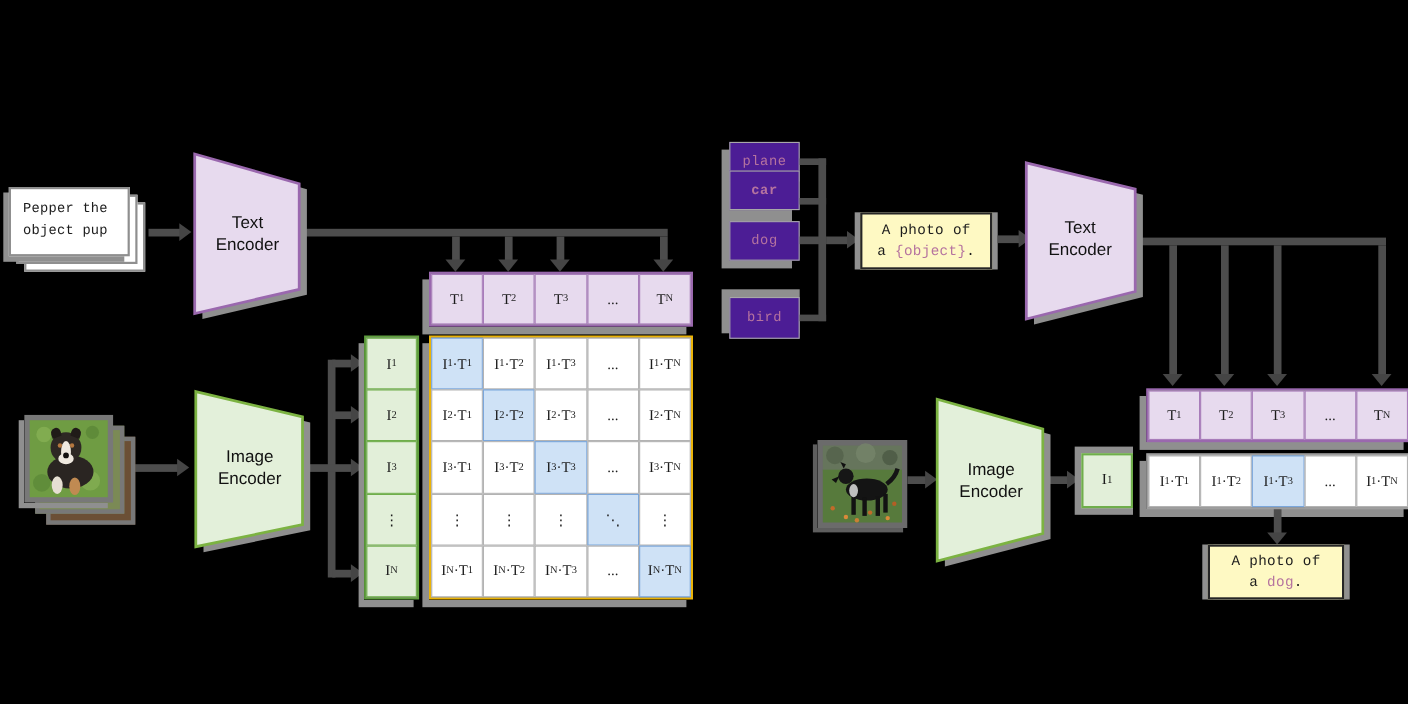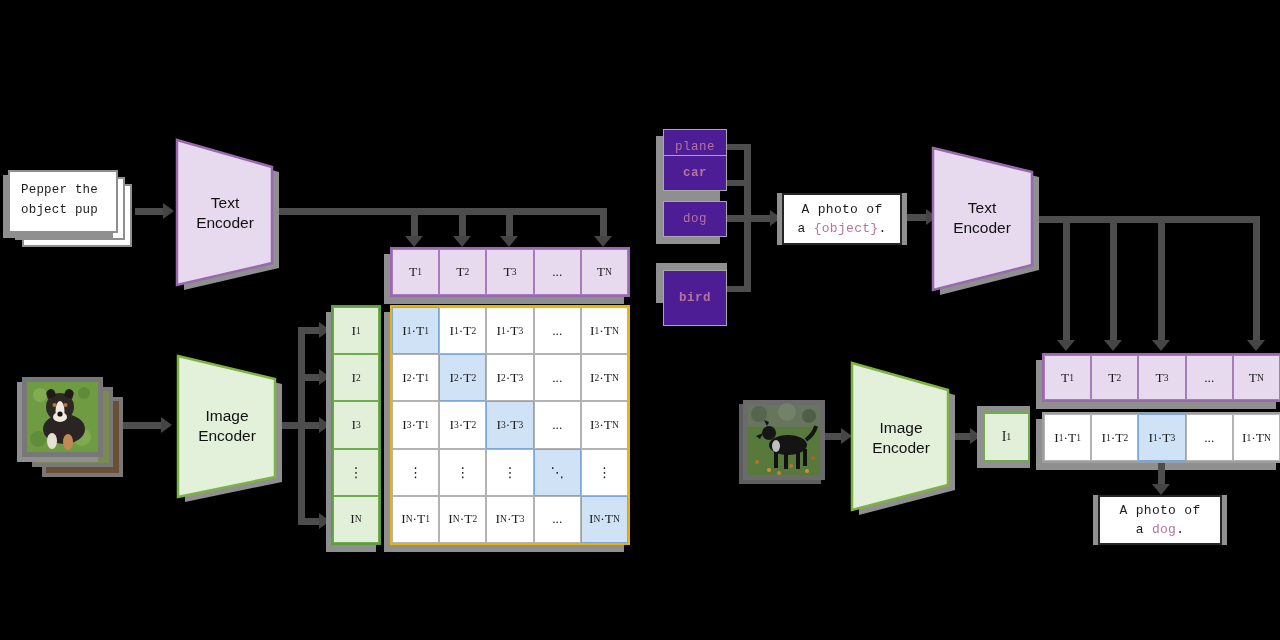--- a/index.html
+++ b/index.html
@@ -48,21 +48,21 @@
   .enc-label { position:absolute; width:72px; text-align:center;
     font-size:15.5px; color:#111; line-height:1.3; }
 
   .labelbox { position:absolute; left:663px; width:64px; height:36px;
     background:#4c1d95; border:1.5px solid #a8a8a8;
     display:flex; align-items:center; justify-content:center;
     font-family:"Liberation Mono","DejaVu Sans Mono",monospace;
     font-size:12.5px; letter-spacing:.5px; color:#b5739f; }
   .backing { position:absolute; background:#8f8f8f; }
 
-  .promptbox { position:absolute; background:#ffffff; border:2.5px solid #262626;
+  .promptbox { position:absolute; background:#fef9c3; border:2.5px solid #262626;
     box-shadow:-5px 0 0 #909090, 5px 0 0 #909090;
     display:flex; flex-direction:column; align-items:center; justify-content:center;
     font-family:"Liberation Mono","DejaVu Sans Mono",monospace;
     font-size:13px; line-height:1.5; color:#1c1c1c; letter-spacing:.3px; }
   .pink { color:#b5739f; }
 
   .inputcard-text { position:absolute; left:21px; top:180px; width:100px;
     font-family:"Liberation Mono","DejaVu Sans Mono",monospace;
     font-size:12.5px; line-height:1.6; color:#1c1c1c; letter-spacing:.2px; z-index:6; }
 
@@ -186,21 +186,21 @@
       <div class="cell wcell">I<sub>N</sub>·T<sub>3</sub></div>
       <div class="cell wcell">...</div>
       <div class="cell wcell hl">I<sub>N</sub>·T<sub>N</sub></div>
     </div>
 
   <div class="backing" style="left:656px;top:136px;width:64px;height:108px;"></div>
   <div class="backing" style="left:656px;top:263px;width:71px;height:40px;"></div>
   <div class="labelbox" style="top:129px;">plane</div>
   <div class="labelbox" style="top:155px;font-weight:bold;">car</div>
   <div class="labelbox" style="top:201px;">dog</div>
-  <div class="labelbox" style="top:270px;height:56px;font-weight:bold;">bird</div>
+  <div class="labelbox" style="top:270px;height:38px;">bird</div>
 
   <div class="line" style="left:727px;top:144px;width:24px;height:6px;"></div>
   <div class="line" style="left:727px;top:180px;width:24px;height:6px;"></div>
   <div class="line" style="left:727px;top:215px;width:24px;height:7px;"></div>
   <div class="line" style="left:727px;top:286px;width:24px;height:6px;"></div>
   <div class="line" style="left:744px;top:144px;width:7px;height:148px;"></div>
   <div class="line" style="left:751px;top:215px;width:21px;height:7px;"></div>
   <div class="head-right" style="left:770px;top:210px;"></div>
 
   <div class="promptbox" style="left:782px;top:193px;width:120px;height:52px;">

